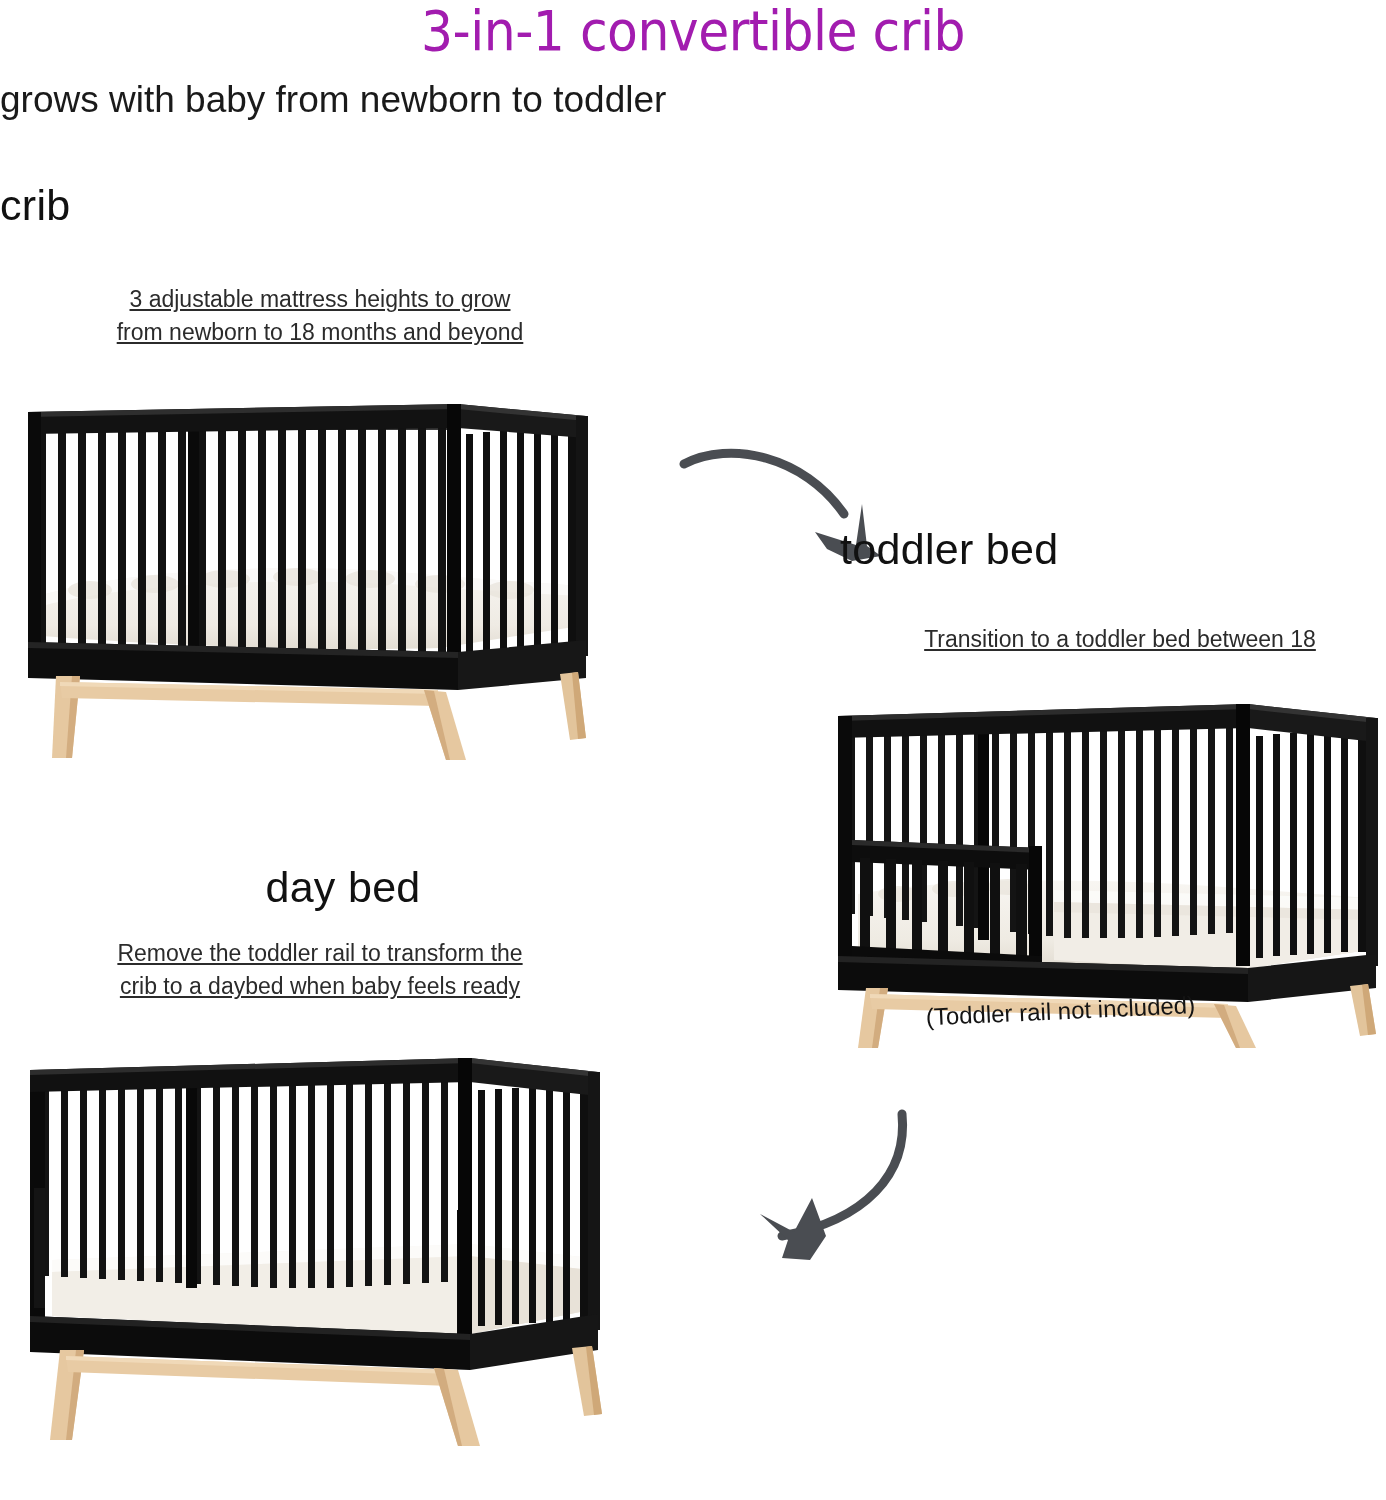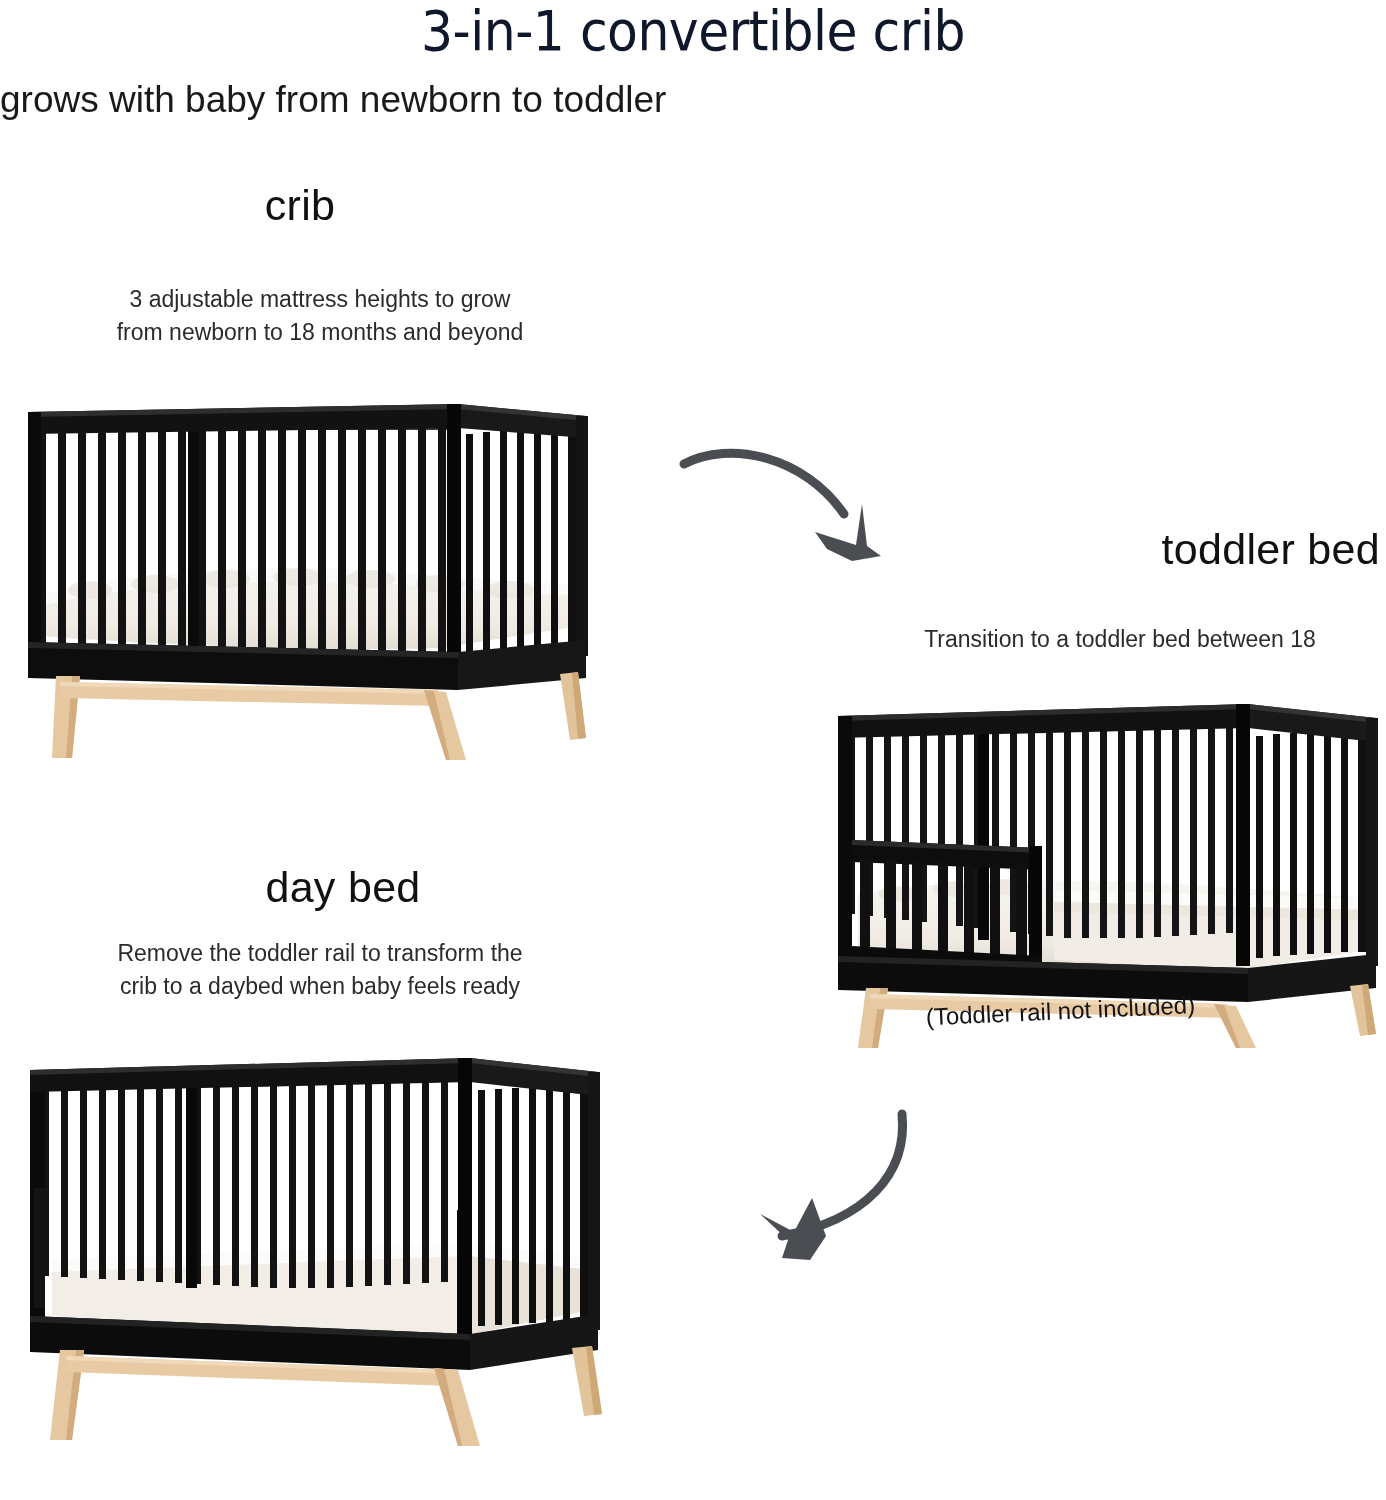--- a/index.html
+++ b/index.html
@@ -18,21 +18,21 @@
   
   .page-title {
     position: absolute;
     top: 2px;
     left: 0;
     width: 1386px;
     text-align: center;
     font-size: 56px;
     font-weight: 400;
     letter-spacing: -0.5px;
-    color: #0f172a;
+    color: #a21caf;
     font-family: "DejaVu Sans Condensed", "Liberation Sans", sans-serif;
     line-height: 1.05;
   }
   .page-subtitle {
     position: absolute;
     top: 78px;
     left: 0;
     width: 1386px;
     text-align: left;
     font-size: 37px;
@@ -51,26 +51,27 @@
     line-height: 1.1;
     white-space: nowrap;
   }
   .section-body {
     position: absolute;
     font-size: 23px;
     font-weight: 300;
     color: #2b2b2b;
     line-height: 1.45;
     text-align: center;
-  }
-
-  #crib-heading      { top: 182px;  left: 0;    width: 600px;  text-align: center; }
+    text-decoration: underline;
+  }
+
+  #crib-heading      { top: 182px;  left: 0;    width: 600px;  text-align: left; }
   #crib-body         { top: 283px;  left: 20px; width: 600px; }
 
-  #toddler-heading   { top: 526px;  left: 840px; width: 540px; text-align: right; }
+  #toddler-heading   { top: 526px;  left: 840px; width: 540px; text-align: left; }
   #toddler-body      { top: 623px;  left: 860px; width: 520px; }
 
   #daybed-heading    { top: 864px;  left: 0;    width: 630px;  text-align: center; padding-left: 28px; }
   #daybed-body       { top: 937px;  left: 20px; width: 600px; }
 
   .rail-note {
     position: absolute;
     top: 1005px;
     left: 890px;
     width: 340px;

